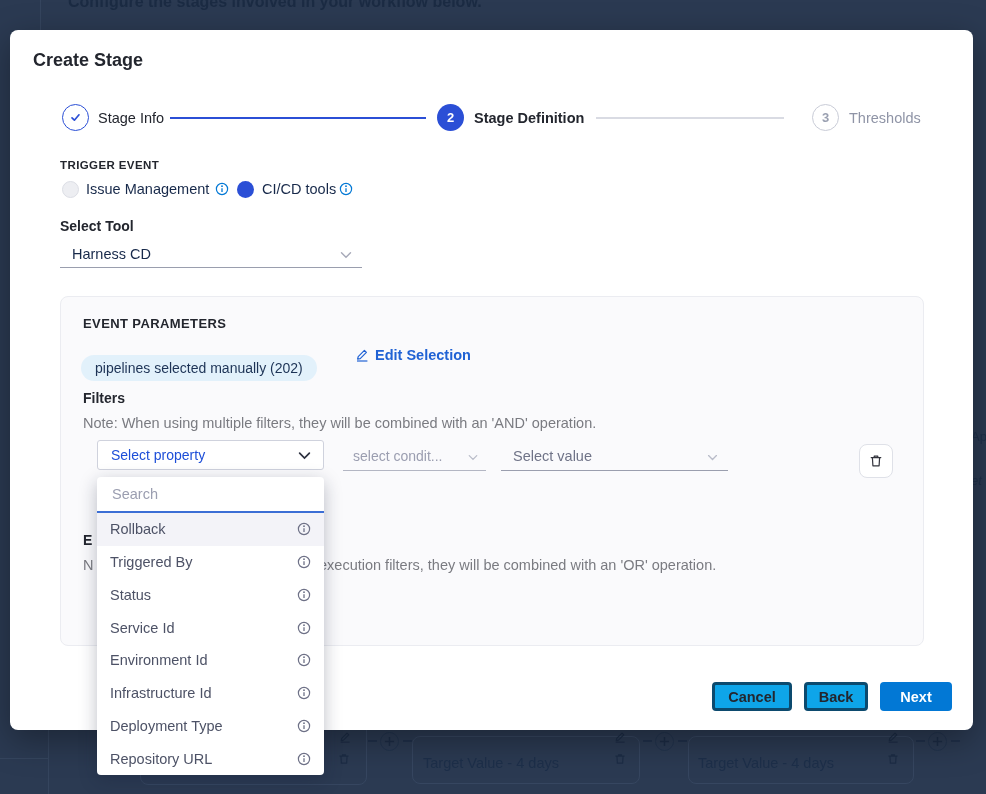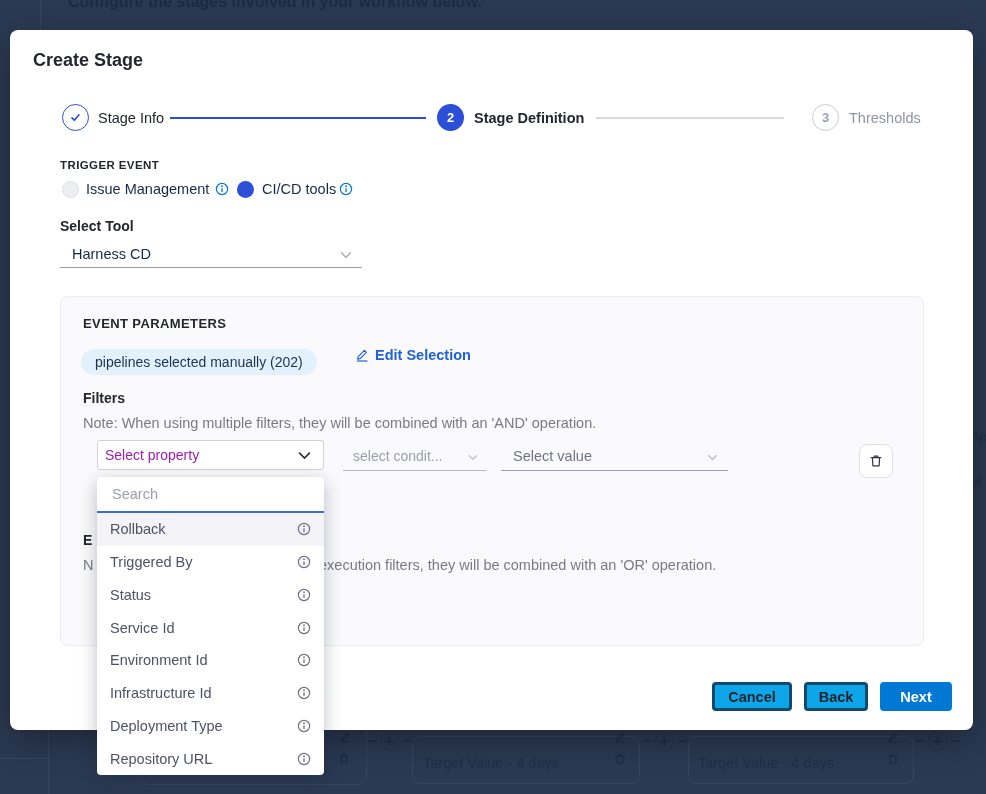--- a/index.html
+++ b/index.html
@@ -47,42 +47,42 @@
   
   .field-label{position:absolute;font-size:14px;font-weight:700;color:#23262e;}
   .underline-field{position:absolute;border-bottom:1px solid #9a9eae;}
   .underline-field .fv{position:absolute;left:12px;top:0;font-size:14.5px;color:#17294a;white-space:nowrap;}
   .underline-field .chev{position:absolute;right:10px;color:#a6a9b8;line-height:0;}
 
   
   .panel{position:absolute;left:50px;top:266px;width:864px;height:350px;background:#fafafc;
          border:1px solid #ebecf1;border-radius:8px;}
   .panel-heading{position:absolute;left:22px;top:19px;font-size:13px;font-weight:700;letter-spacing:.4px;color:#23262e;}
-  .pill{position:absolute;left:20px;top:52px;height:26px;padding:0 14px;border-radius:13px;background:#e2f1fb;
+  .pill{position:absolute;left:20px;top:58px;height:26px;padding:0 14px;border-radius:13px;background:#e2f1fb;
         color:#1d3356;font-size:14px;line-height:26px;white-space:nowrap;}
   .edit-link{position:absolute;left:294px;top:50px;display:flex;align-items:center;gap:6px;color:#2062d4;
              font-size:14.5px;font-weight:600;cursor:pointer;white-space:nowrap;}
   .filters-h{position:absolute;left:22px;top:93px;font-size:14px;font-weight:700;color:#23262e;}
   .note-text{position:absolute;font-size:14.5px;color:#7a7b81;white-space:nowrap;}
   .ph-field .fv{color:#9b9eb0;font-size:14px;}
   .trash-btn{position:absolute;left:798px;top:147px;width:34px;height:34px;border:1px solid #dfe1e8;border-radius:8px;
              background:#fff;display:flex;align-items:center;justify-content:center;color:#33343d;cursor:pointer;}
   .occl-h{position:absolute;left:22px;top:235px;font-size:14px;font-weight:700;color:#23262e;}
 
   
   .btn{position:absolute;top:652px;height:29px;border-radius:4px;font-size:14.5px;font-weight:500;
        display:flex;align-items:center;justify-content:center;cursor:pointer;
        font-family:"Liberation Sans","DejaVu Sans",sans-serif;}
   .btn-ghost{background:#0ea5e9;border:3px solid #0c4a6e;color:#23262e;font-weight:bold;}
   .btn-primary{background:#0278d5;border:none;color:#fff;font-weight:600;}
 
   
   .dd-trigger{position:absolute;left:97px;top:440px;width:227px;height:30px;background:#fff;
               border:1px solid #cfd2dd;border-radius:3px;z-index:40;cursor:pointer;}
-  .dd-trigger .fv{position:absolute;left:7px;top:0;line-height:28px;font-size:14px;color:#a21caf;}
+  .dd-trigger .fv{position:absolute;left:13px;top:0;line-height:28px;font-size:14px;color:#1d4ed8;}
   .dd-trigger .chev{position:absolute;right:12px;top:10px;color:#2c303e;line-height:0;}
   .dd-pop{position:absolute;left:97px;top:477px;width:227px;height:298px;background:#fff;border-radius:4px;
           box-shadow:0 5px 18px rgba(20,30,55,.28);z-index:40;display:flex;flex-direction:column;}
   .dd-search{height:36px;border-bottom:2px solid #3b6ed5;display:flex;align-items:center;padding:0 13px;}
   .dd-search input{border:none;outline:none;width:100%;font-size:14.5px;color:#33363f;background:transparent;
                    font-family:"Liberation Sans","DejaVu Sans",sans-serif;}
   .dd-search input::placeholder{color:#9b9eb0;}
   .dd-items{flex:1;display:flex;flex-direction:column;}
   .dd-item{flex:1;display:flex;align-items:center;justify-content:space-between;padding:0 13px;
            font-size:14.5px;color:#4d5266;cursor:pointer;}

